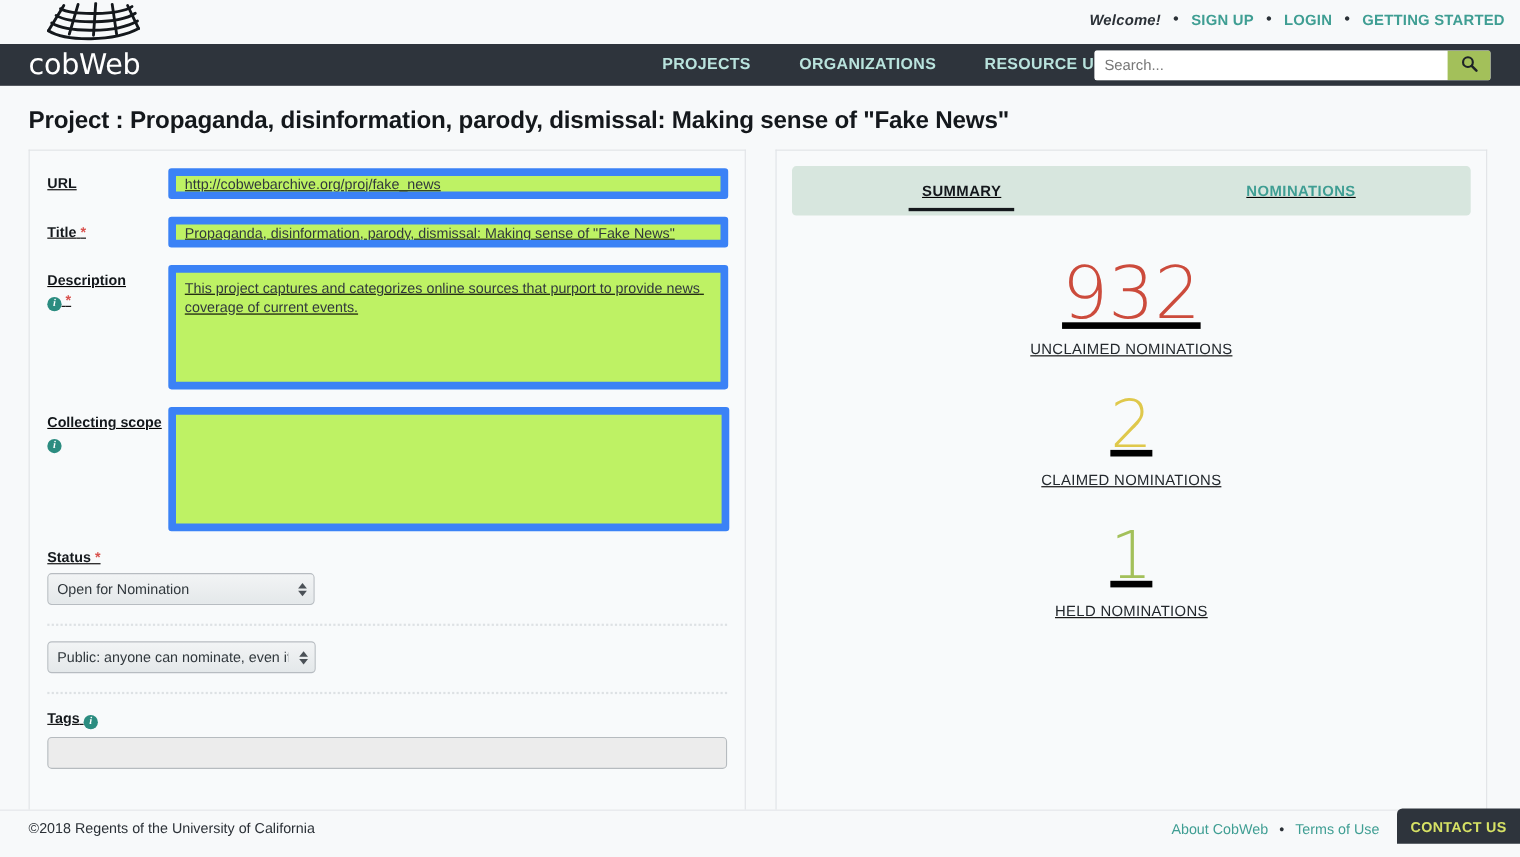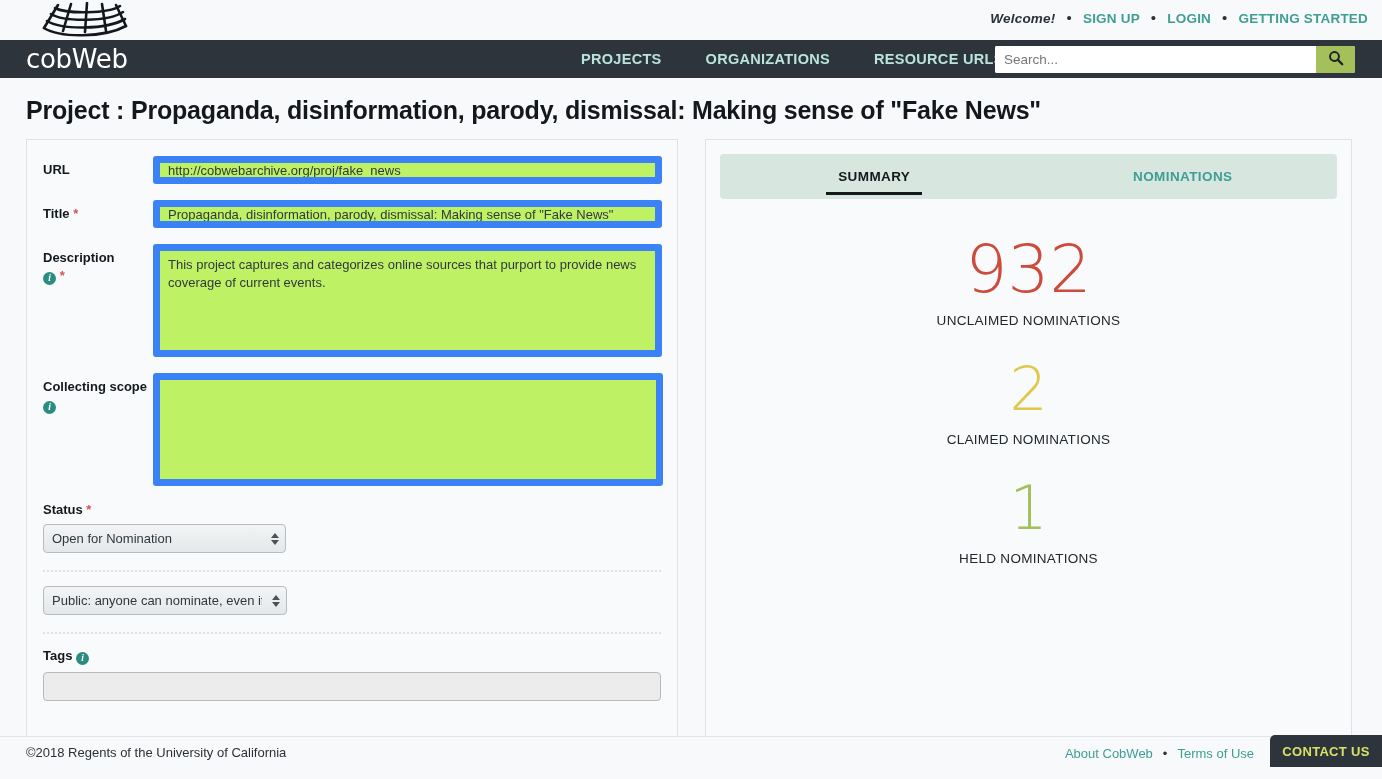--- a/index.html
+++ b/index.html
@@ -78,21 +78,21 @@
   
   .navbar {
     position: relative;
     height: 38px;
     background: #2e343c;
     display: flex;
     align-items: center;
   }
   .nav-links {
     position: absolute;
-    left: 559px;
+    left: 580px;
     display: flex;
     align-items: center;
     gap: 0;
   }
   .nav-link {
     color: #b9e3dd;
     text-decoration: none;
     font-size: 14.5px;
     font-weight: bold;
     letter-spacing: .3px;
@@ -128,40 +128,41 @@
     display: flex;
     align-items: center;
     justify-content: center;
     padding: 0;
   }
 
   
   .page-title {
     margin: 0;
     padding: 18px 0 14px 26px;
-    font-size: 25px;
+    font-size: 22px;
     font-weight: bold;
     color: #14181c;
     letter-spacing: -0.2px;
     font-family: "Liberation Sans", sans-serif;
   }
 
   
   .columns {
     position: relative;
     display: flex;
     gap: 27px;
     padding: 0 30px 0 26px;
     height: 609px;
   }
   .panel {
     background: #f8fafb;
     border: 1px solid #e0e3e6;
     border-bottom: 0;
     position: relative;
+    text-decoration: underline;
   }
   .panel-left { width: 652px; overflow: hidden; }
   .panel-right { flex: 1; overflow: hidden; }
 
   
   .form-body { padding: 16px 14px 0 16px; }
   .form-row {
     display: flex;
     align-items: flex-start;
     margin-bottom: 16px;

